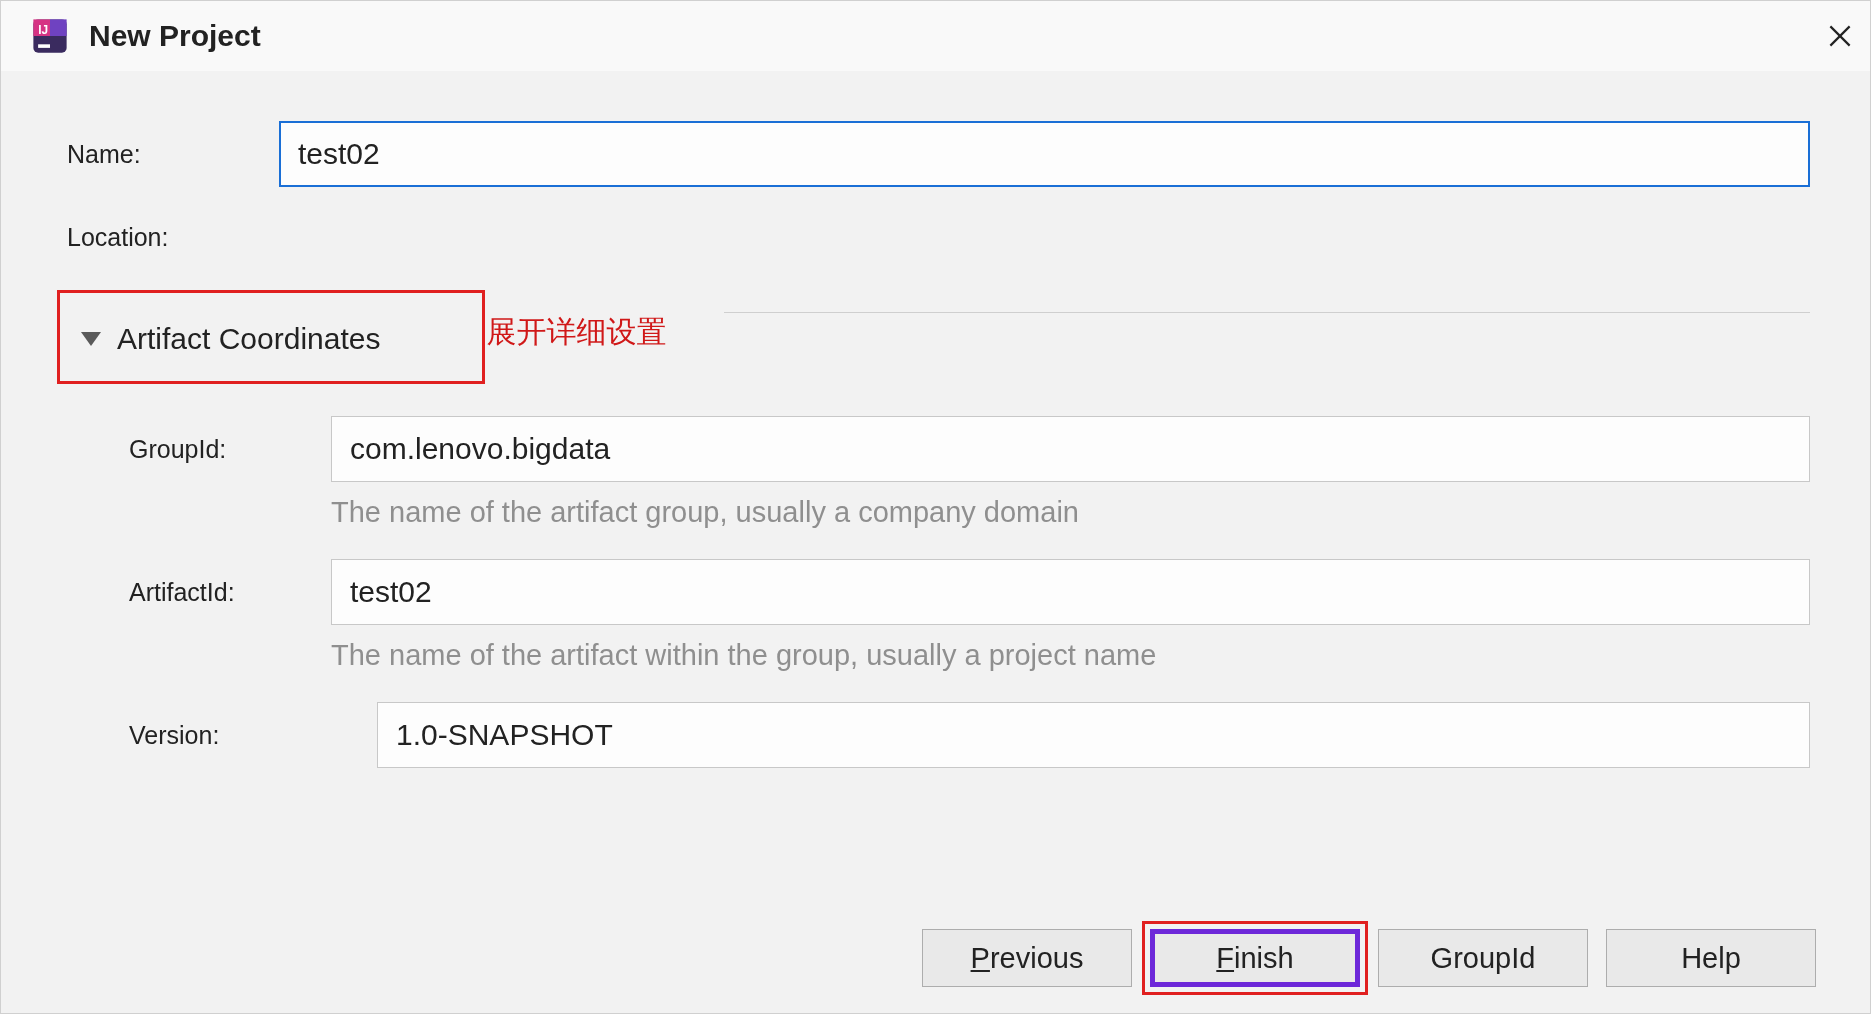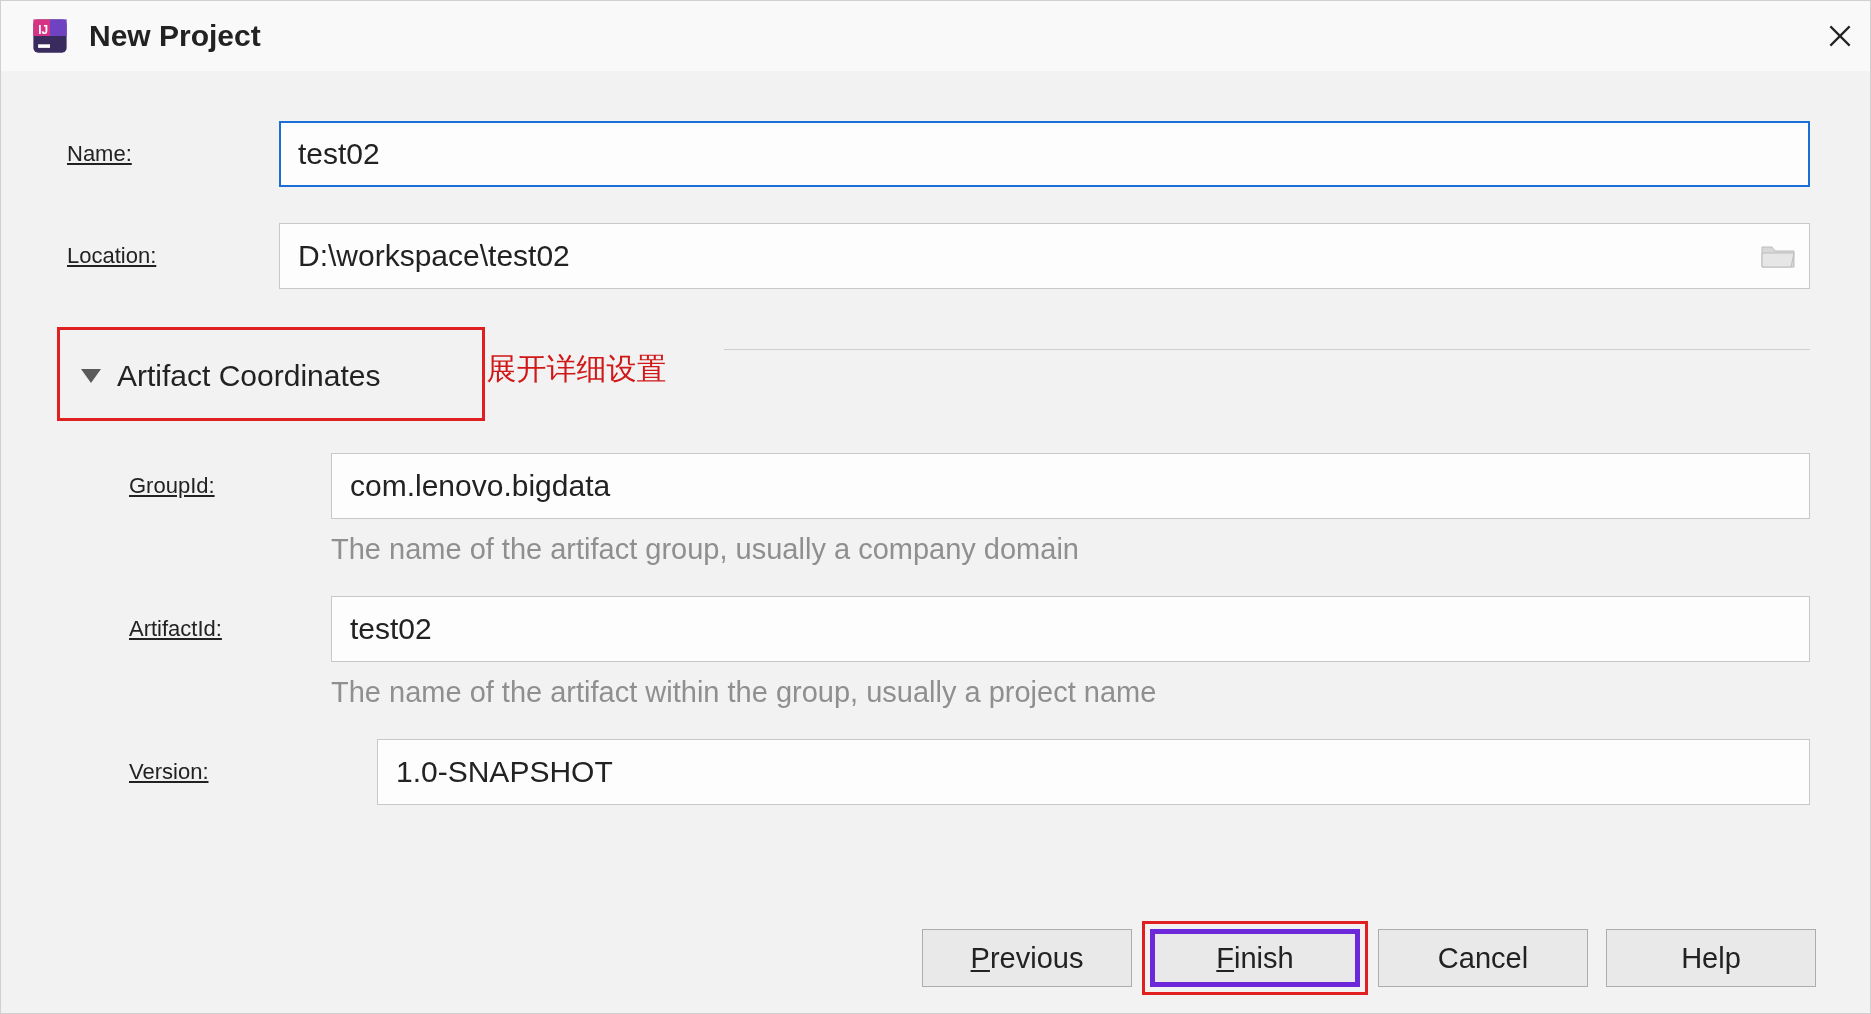--- a/index.html
+++ b/index.html
@@ -56,24 +56,23 @@
     position: relative;
   }
 
   .form-row {
     display: flex;
     align-items: center;
     margin-bottom: 36px;
   }
   .label-col {
     width: 210px;
-    font-size: 22px;
+    font-size: 25px;
     color: #222;
     padding-left: 6px;
-    text-decoration: underline;
   }
   .input-col {
     flex: 1;
     position: relative;
     padding-left: 8px;
   }
   .text-input {
     width: 100%;
     height: 66px;
     border: 1px solid #c8c8c8;
@@ -219,29 +218,20 @@
 
     <div class="form-row">
       <div class="label-col">Name:</div>
       <div class="input-col">
         <input class="text-input focused" type="text" value="test02" style="">
       </div>
     </div>
 
     <div class="form-row">
       <div class="label-col">Location:</div>
-      <div class="input-col">
-        <input class="text-input" type="text" value="D:\workspace\test02" style="">
-        <span class="folder-icon">
-          <svg viewBox="0 0 36 30">
-            <path d="M2 6 L12 6 L15 10 L34 10 L34 26 L2 26 Z" fill="#d8d8d8" stroke="#bcbcbc" stroke-width="1"></path>
-            <path d="M2 12 L34 12 L31 26 L2 26 Z" fill="#e6e6e6" stroke="#bcbcbc" stroke-width="1"></path>
-          </svg>
-        </span>
-      </div>
     </div>
 
     <div class="section-header-row">
       <div class="red-box artifact"></div>
       <div class="section-toggle">
         <span class="tri-down"></span>
         <span class="section-title">Artifact Coordinates</span>
       </div>
       <span class="annotation">展开详细设置</span>
       <div class="sep-line"></div>
@@ -288,21 +278,21 @@
       <div class="btn">
         <span><span class="ul">P</span><span>revious</span></span>
       </div>
       <div class="finish-wrap">
         <div class="btn primary">
           <span><span class="ul">F</span><span>inish</span></span>
         </div>
         <div class="red-box"></div>
       </div>
       <div class="btn">
-        <span>Cancel</span>
+        <span>GroupId</span>
       </div>
       <div class="btn">
         <span>Help</span>
       </div>
     </div>
 
   </div>
 </div>
 
 </body></html>

